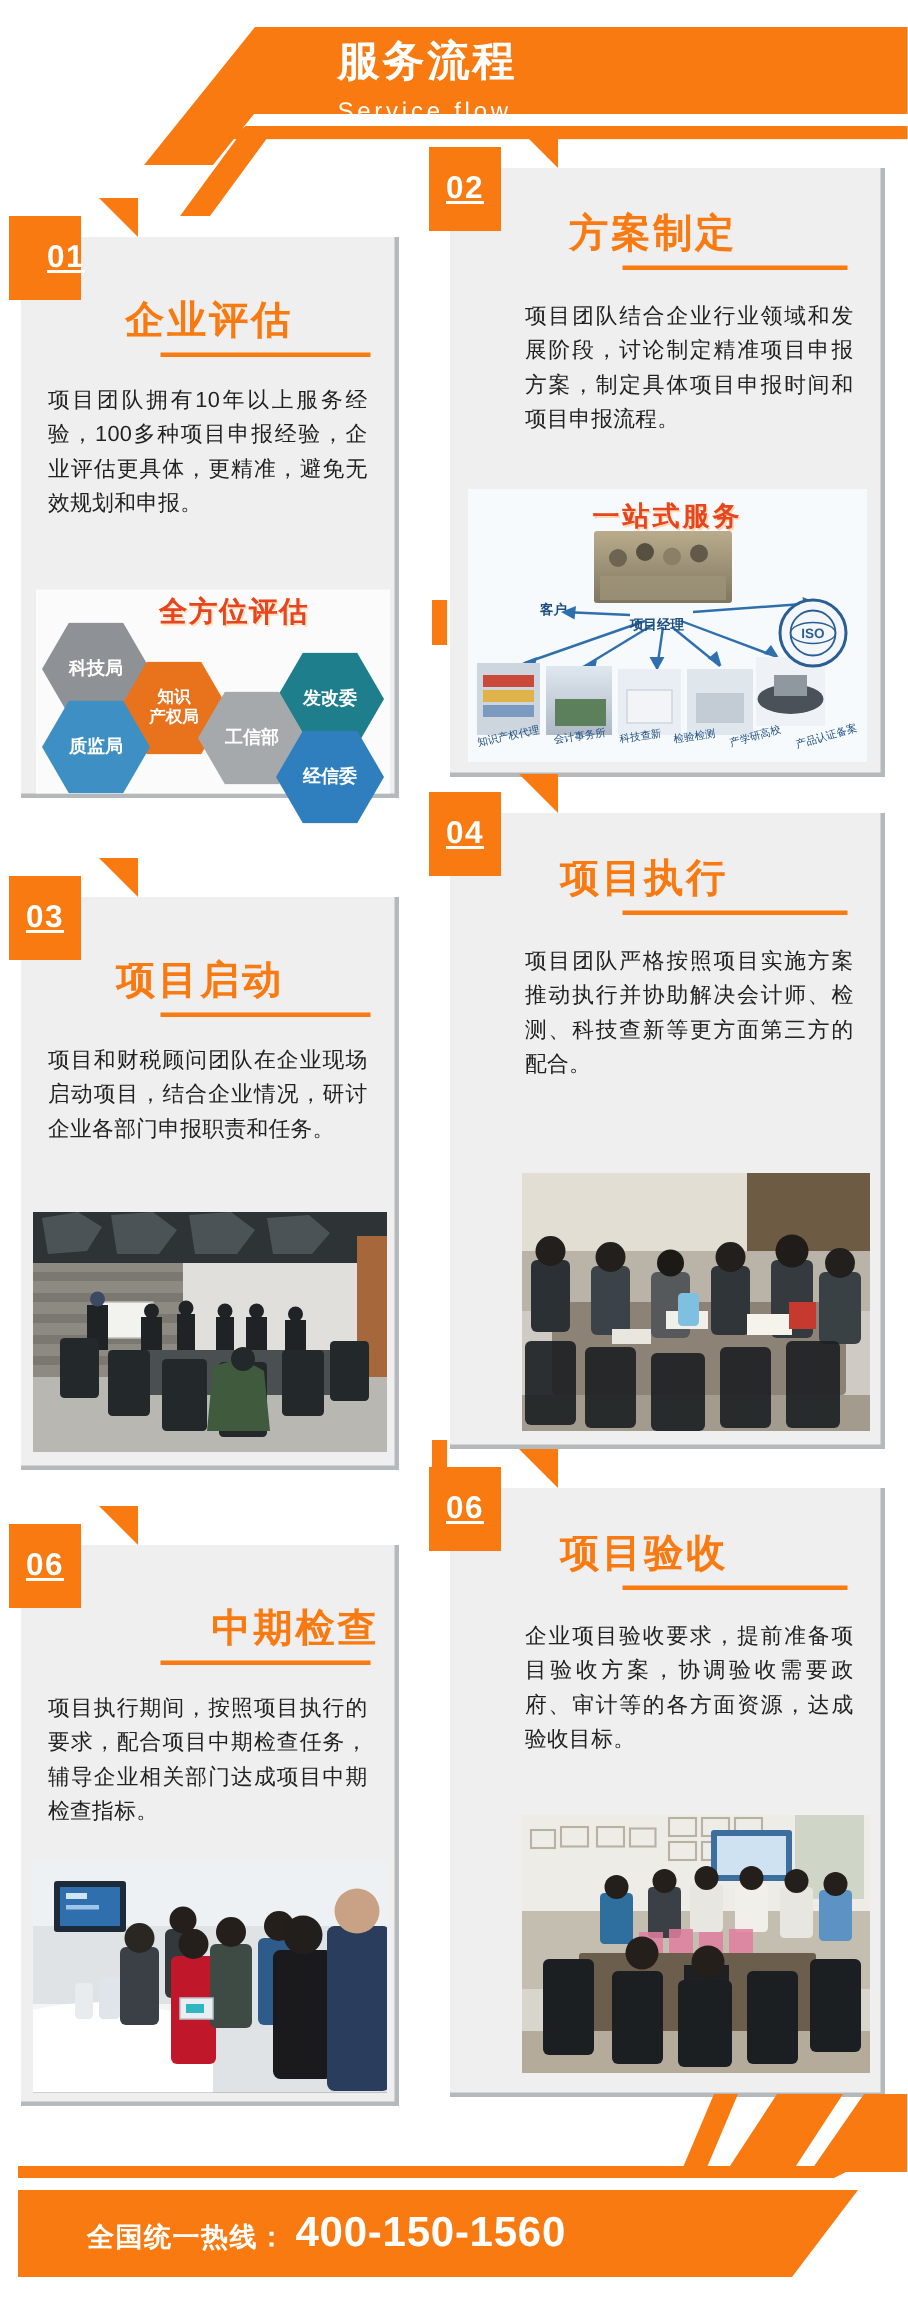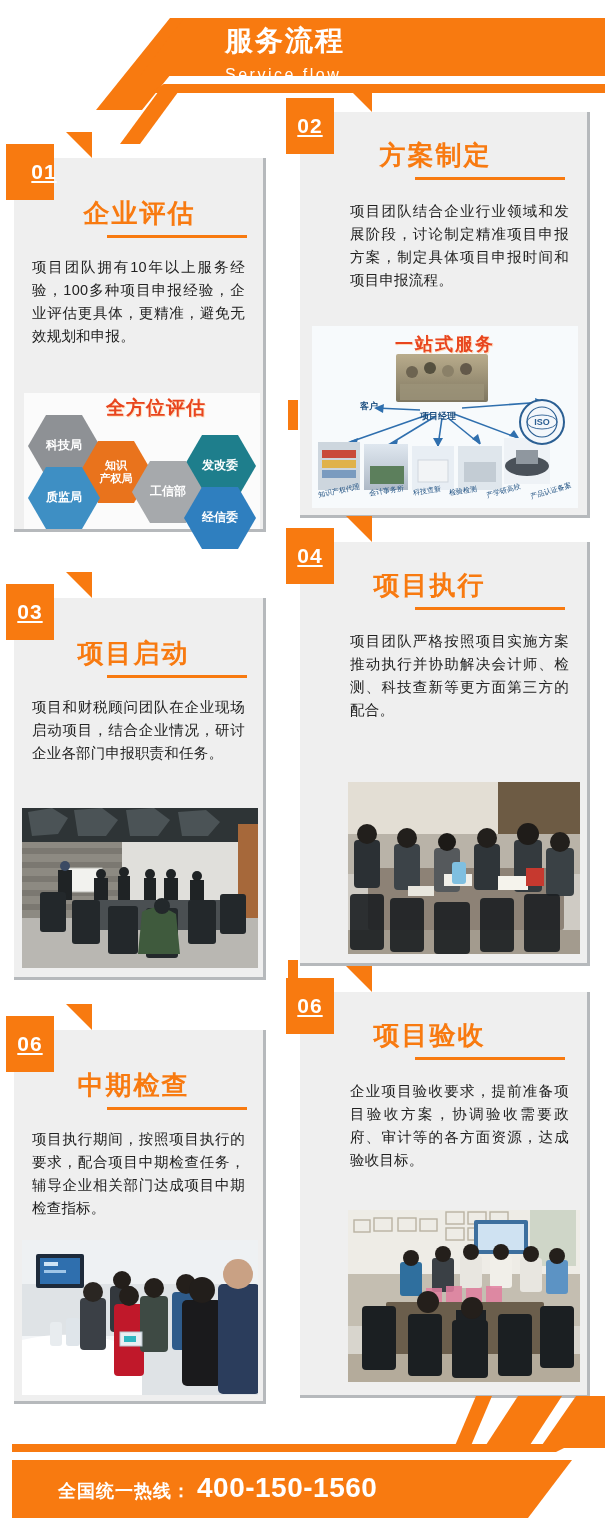--- a/index.html
+++ b/index.html
@@ -122,21 +122,21 @@
   #card4 .badge-notch{ left:46px; top:-26px; }
   #card4 .card-title{ margin:30px 0 0 0; padding-right:28px; }
   #card4 .card-title-rule{ width:150px; margin-right:22px; margin-left:auto; }
   #card4 .card-body{ margin:20px 18px 0 50px; }
   #card4 .photo{ left:48px; top:240px; width:232px; height:172px; }
 
   
   #card5{ left:14px; top:1030px; width:252px; height:374px; }
   #card5 .badge{ left:-8px; top:-14px; }
   #card5 .badge-notch{ left:52px; top:-26px; }
-  #card5 .card-title{ margin:42px 0 0 0; padding-right:10px; }
+  #card5 .card-title{ margin:42px 0 0 0; padding-right:10px;text-align:right; }
   #card5 .card-title-rule{ width:140px; margin-right:16px; margin-left:auto; }
   #card5 .card-body{ margin:18px 18px 0 18px; }
   #card5 .photo{ left:8px; top:210px; width:236px; height:155px; }
 
   
   #card6{ left:300px; top:992px; width:290px; height:406px; }
   #card6 .badge{ left:-14px; top:-14px; }
   #card6 .badge-notch{ left:46px; top:-26px; }
   #card6 .card-title{ margin:30px 0 0 0; padding-right:28px; }
   #card6 .card-title-rule{ width:150px; margin-right:22px; margin-left:auto; }

